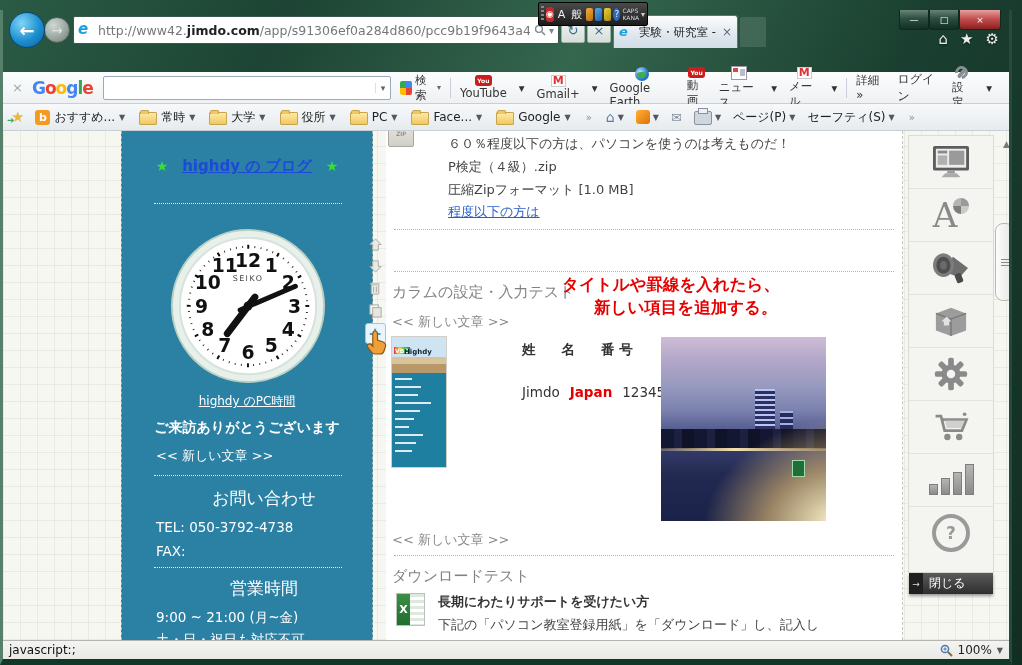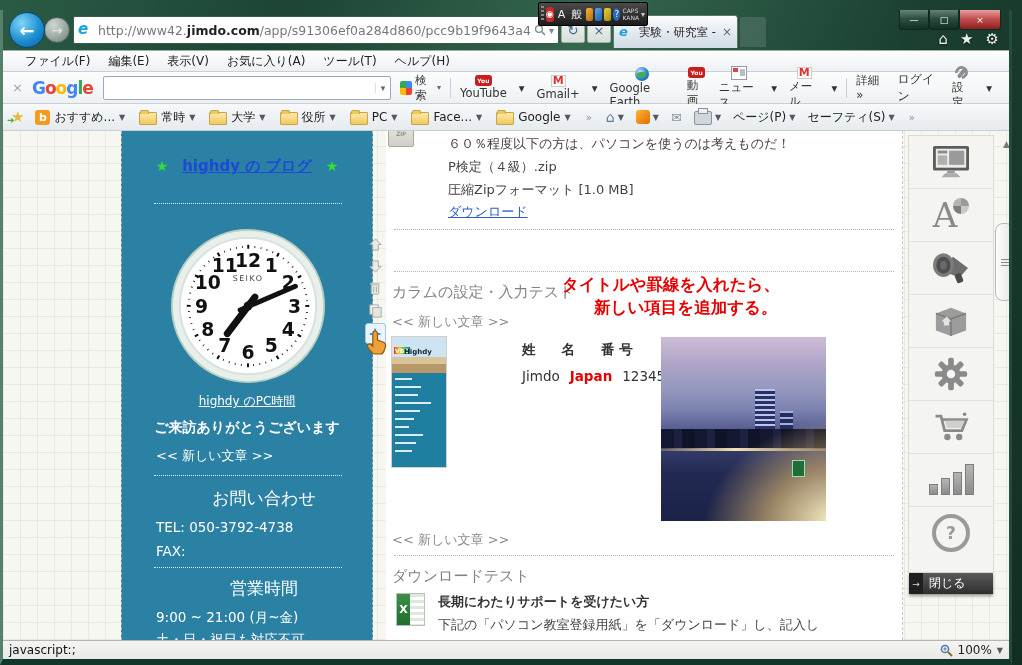--- a/index.html
+++ b/index.html
@@ -137,21 +137,21 @@
   .rednote{color:#e60000;font-weight:bold;font-size:16.5px;line-height:22px;}
   .thumb{left:5px;top:205px;width:56px;height:132px;border:1px solid #d0d0c8;box-sizing:border-box;overflow:hidden;}
   .thumb .sky{height:36px;background:linear-gradient(180deg,#cfe4f2 0 55%,#d8c49a 55% 75%,#b89868 75%);position:relative;}
   .vbd{position:absolute;left:2px;top:10px;background:linear-gradient(90deg,#e33,#ec2,#3c3,#36c);color:#fff;font-size:6px;font-weight:bold;padding:0 1px;}
   .thumbtitle{position:absolute;left:12px;top:11px;font-size:7px;font-weight:bold;color:#123;}
   .thumb .bodyt{height:96px;background:#1f7fa0;padding:5px 3px 0 3px;box-sizing:border-box;}
   .thumb .bodyt i{display:block;height:2px;margin-bottom:6px;background:rgba(255,255,255,.85);width:70%;}
   .colbody{left:72px;top:208px;width:58px;font-size:13.5px;color:#666;letter-spacing:2px;line-height:22px;}
   .jtable{left:136px;top:210px;}
   .jtable .hd{display:flex;gap:26px;font-size:13.5px;color:#333;font-weight:bold;}
-  .jtable .rw{display:flex;gap:10px;font-size:13.5px;color:#333;margin-top:9px;}
+  .jtable .rw{display:flex;gap:10px;font-size:13.5px;color:#333;margin-top:25px;}
   .jp-red{color:#e60000;font-weight:bold;}
   .photo{left:275px;top:206px;width:165px;height:184px;overflow:hidden;
     background:linear-gradient(180deg,#cdbcd6 0%,#b0a5c8 14%,#9598be 28%,#7a81ae 40%,#565e90 50%,#333a68 62%,#232a52 74%,#1b2248 100%);}
   .skyline{position:absolute;left:0;right:0;top:50%;height:11%;background:repeating-linear-gradient(90deg,#141731 0 13px,#1d2140 13px 21px,#101328 21px 33px);}
   .tower{position:absolute;left:57%;top:28%;width:12%;height:33%;background:repeating-linear-gradient(180deg,#b9c4f2 0 2px,#2b3262 2px 5px);}
   .tower2{position:absolute;left:72%;top:40%;width:8%;height:21%;background:repeating-linear-gradient(180deg,#9fb0e8 0 2px,#262c58 2px 6px);}
   .glowline{position:absolute;left:0;right:0;top:60.5%;height:3px;background:linear-gradient(90deg,rgba(255,215,150,.25),rgba(255,235,180,.95) 45%,rgba(255,215,150,.3));}
   .trail{position:absolute;right:-15%;bottom:-10%;width:100%;height:60%;transform:rotate(-14deg);
     background:radial-gradient(ellipse at 82% 95%,rgba(255,245,200,.95) 0%,rgba(255,210,120,.55) 34%,rgba(120,90,40,0) 68%);}
   .roadsign{position:absolute;right:13%;bottom:24%;width:11px;height:15px;background:#1f6e3a;border:1px solid #9fdcb0;}
@@ -235,28 +235,20 @@
         <span class="cap">□</span>
         <span class="cap close">×</span>
       </div>
       <div class="abs tb-icons">
         <span class="tb-ico">⌂</span>
         <span class="tb-ico">★</span>
         <span class="tb-ico">⚙</span>
       </div>
     </div>
 
-    <div class="abs chromerow menubar">
-      <span class="menu-item">ファイル(F)</span>
-      <span class="menu-item">編集(E)</span>
-      <span class="menu-item">表示(V)</span>
-      <span class="menu-item">お気に入り(A)</span>
-      <span class="menu-item">ツール(T)</span>
-      <span class="menu-item">ヘルプ(H)</span>
-    </div>
 
     <div class="abs chromerow gtb">
       <span class="gtb-x">×</span>
       <span class="glogo">
         <span style="color:#4285f4">G</span><span style="color:#ea4335">o</span><span style="color:#fbbc05">o</span><span style="color:#4285f4">g</span><span style="color:#34a853">l</span><span style="color:#ea4335">e</span>
       </span>
       <span class="gsearch">
         <input value="" style="">
         <span class="caret">▾</span>
       </span>
@@ -450,21 +442,21 @@
         <svg width="22" height="26" viewBox="0 0 22 26">
           <path d="M9 2 C10.8 2 11.5 3.2 11.5 5 L11.5 11 L17 13 C19.5 14 20 15.5 19.5 17.5 L18 22 C17.5 24 16 25 14 25 L9 25 C7.5 25 6.5 24.4 5.5 23.2 L2 18.5 C1 17.2 1.3 15.8 2.5 15.2 C3.6 14.7 4.8 15.1 5.6 16 L6.8 17.3 L6.8 5 C6.8 3.2 7.3 2 9 2 Z" fill="#f0a03a" stroke="#8a5a10" stroke-width="1.2"></path>
         </svg>
       </div>
 
       <div class="abs main">
         <div class="m zipico">ZIP</div>
         <div class="m txt" style="left:62px;top:4px">６０％程度以下の方は、パソコンを使うのは考えものだ！</div>
         <div class="m txt" style="left:62px;top:27px">P検定（４級）.zip</div>
         <div class="m txt" style="left:62px;top:50px">圧縮Zipフォーマット [1.0 MB]</div>
-        <a class="m dl-link" style="left:62px;top:72px">ダウンロード</a>
+        <a class="m dl-link" style="left:62px;top:72px">程度以下の方は</a>
         <div class="m dothr" style="top:98px"></div>
 
         <div class="m dothr" style="top:140px"></div>
 
         <div class="m h-gray" style="left:6px;top:152px">カラムの設定・入力テスト</div>
         <div class="m rednote" style="left:176px;top:143px">タイトルや罫線を入れたら、</div>
         <div class="m rednote" style="left:208px;top:166px">新しい項目を追加する。</div>
         <div class="m gtxt" style="left:6px;top:182px">&lt;&lt; 新しい文章 &gt;&gt;</div>
 
         <div class="m thumb">

